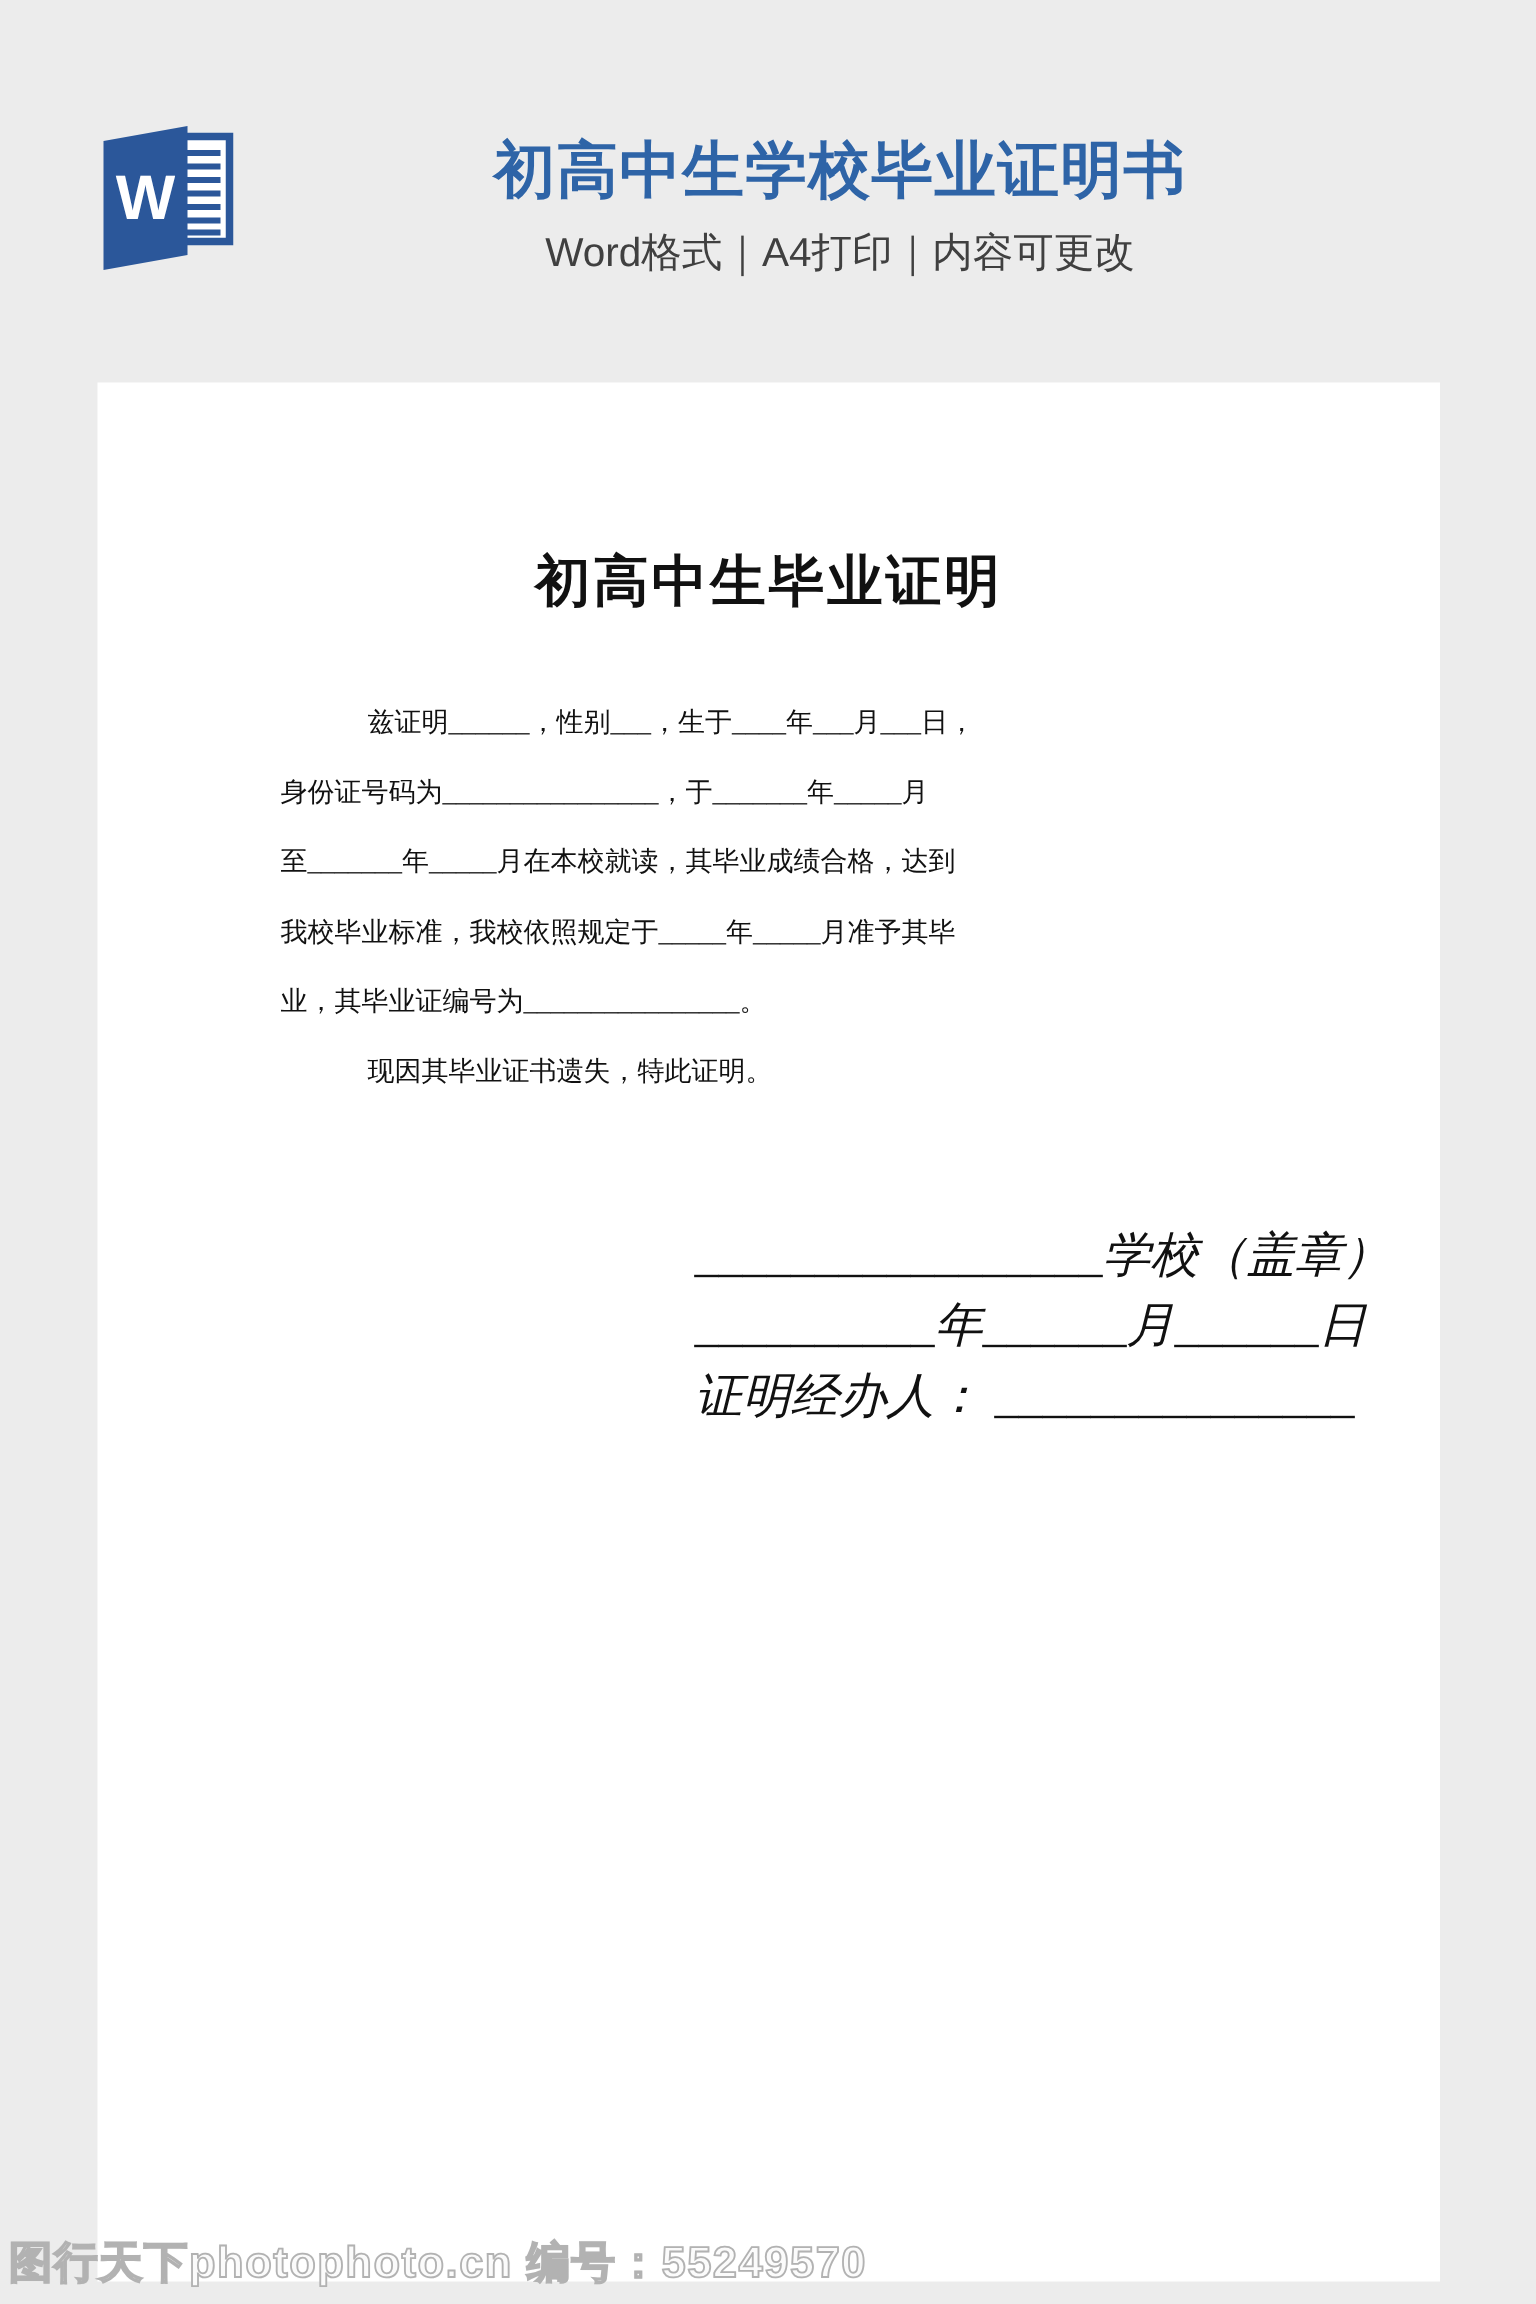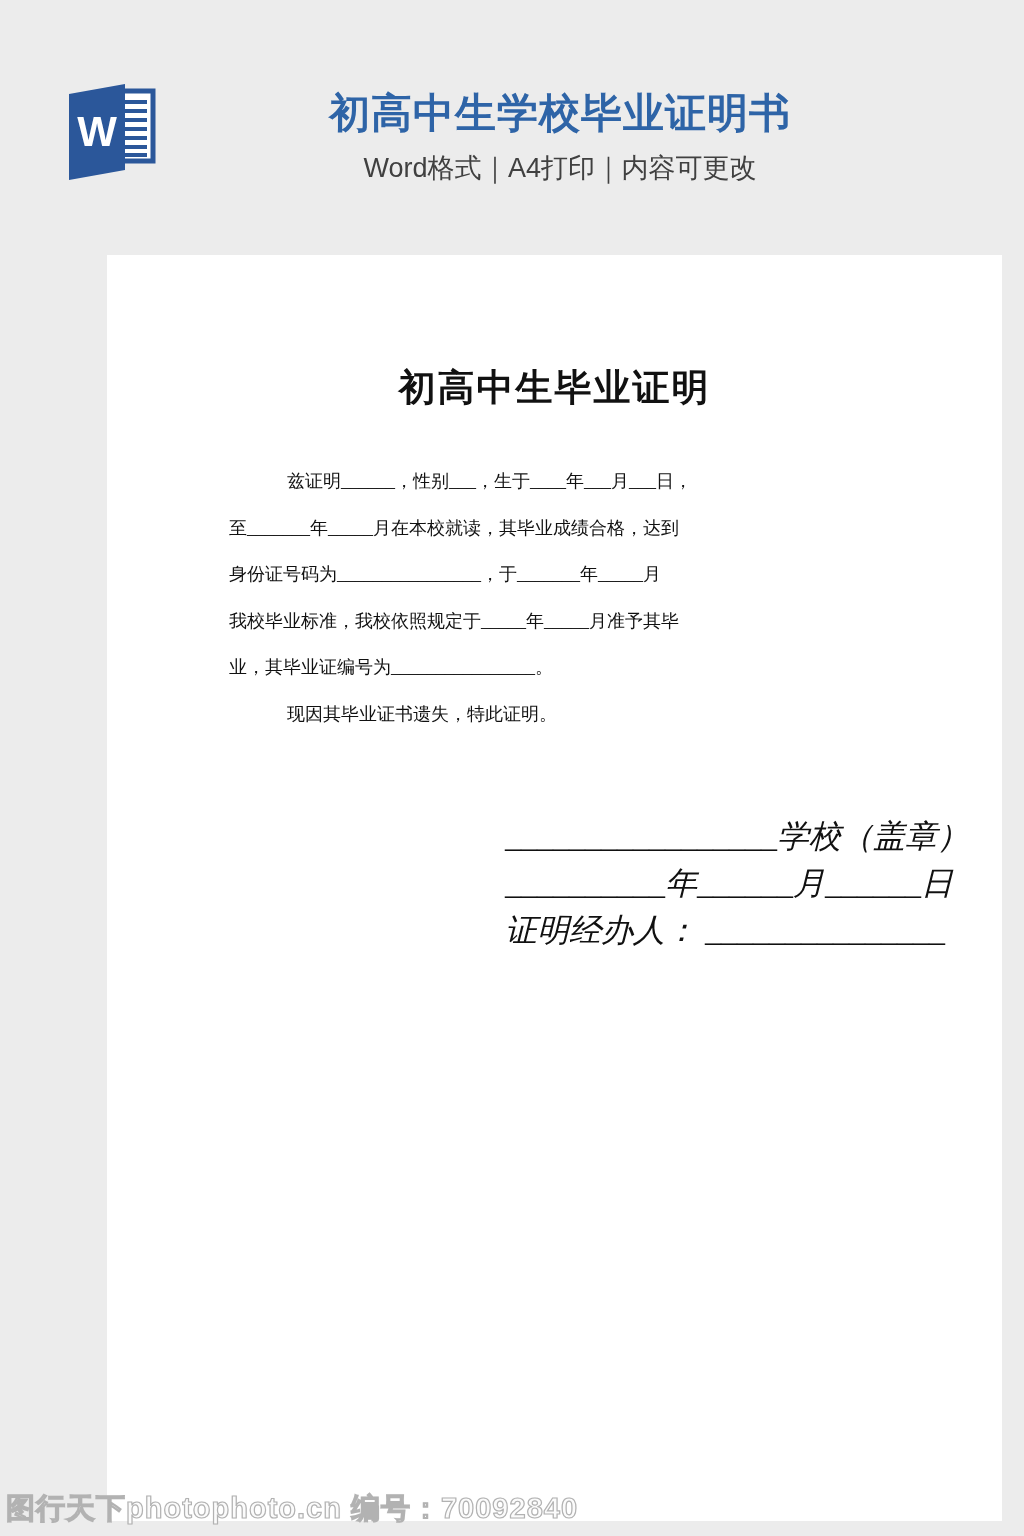--- a/index.html
+++ b/index.html
@@ -48,21 +48,20 @@
   
   .sheet {
     position: absolute;
     left: 65px;
     top: 255px;
     width: 895px;
     height: 1266px;
     background: #ffffff;
     font-family: "Liberation Serif", "DejaVu Serif", serif;
     color: #111111;
-    margin-left: 42px;
   }
   .doc-title {
     position: absolute;
     left: 0;
     top: 108px;
     width: 100%;
     text-align: center;
     font-size: 37px;
     font-weight: bold;
     letter-spacing: 2px;
@@ -129,28 +128,28 @@
   </div>
   <div class="header-text">
     <div class="header-title">初高中生学校毕业证明书</div>
     <div class="header-subtitle">Word格式｜A4打印｜内容可更改</div>
   </div>
 
   <div class="sheet">
     <div class="doc-title">初高中生毕业证明</div>
     <div class="doc-body">
       <div class="doc-line indent">兹证明______，性别___，生于____年___月___日，</div>
+      <div class="doc-line">身份证号码为________________，于_______年_____月</div>
       <div class="doc-line">至_______年_____月在本校就读，其毕业成绩合格，达到</div>
-      <div class="doc-line">身份证号码为________________，于_______年_____月</div>
       <div class="doc-line">我校毕业标准，我校依照规定于_____年_____月准予其毕</div>
       <div class="doc-line">业，其毕业证编号为________________。</div>
       <div class="doc-line indent">现因其毕业证书遗失，特此证明。</div>
     </div>
     <div class="signature">
       <div class="sig-line">_________________学校（盖章）</div>
       <div class="sig-line">__________年______月______日</div>
       <div class="sig-line">证明经办人： _______________</div>
     </div>
   </div>
 
-  <div class="watermark">图行天下photophoto.cn 编号：70092840</div>
+  <div class="watermark">图行天下photophoto.cn 编号：55249570</div>
 
 </div>
 
 </body></html>

